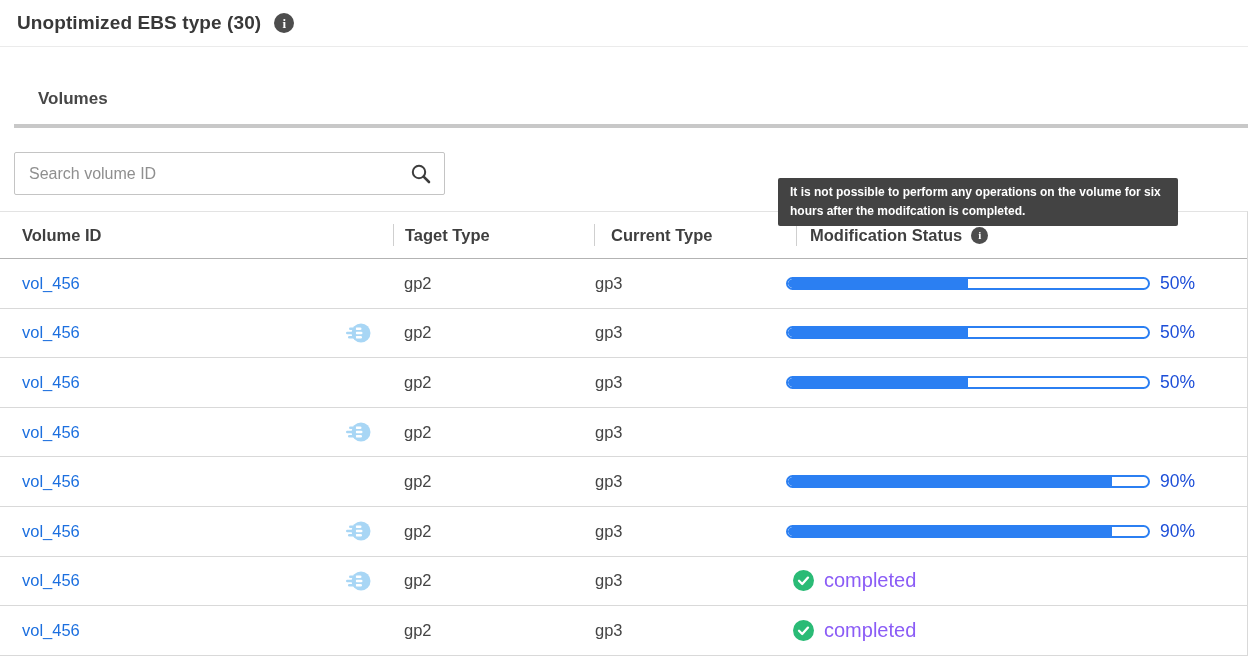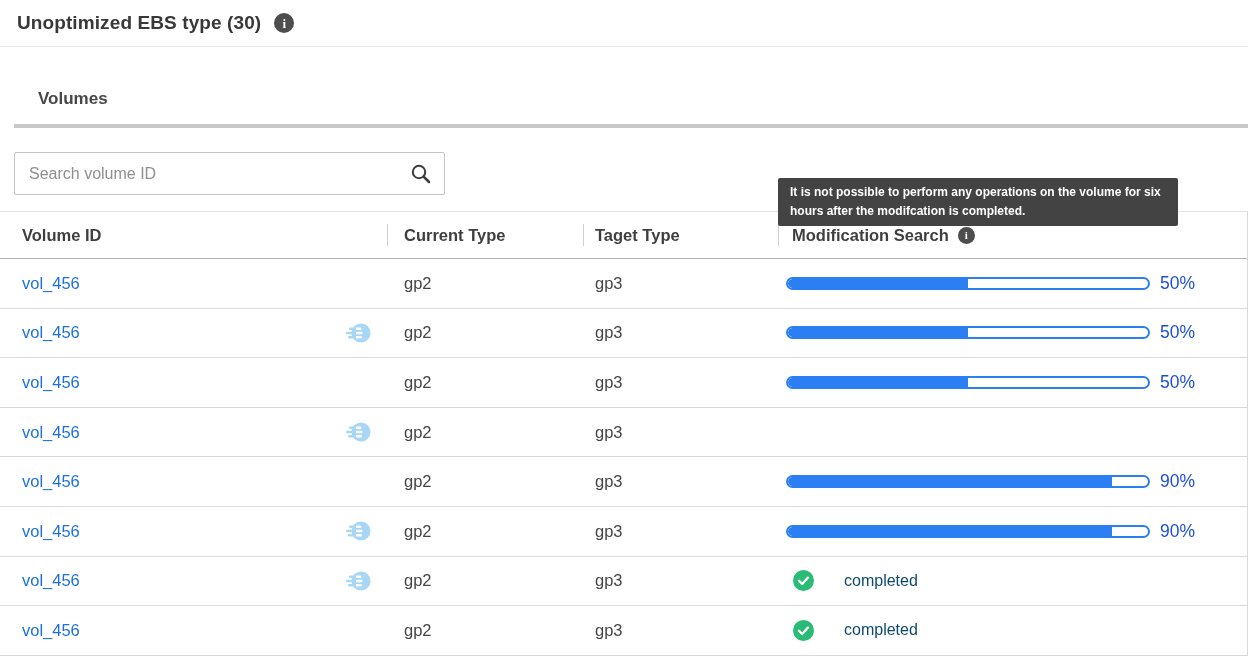--- a/index.html
+++ b/index.html
@@ -33,21 +33,21 @@
   .search-box{position:absolute;top:152px;left:14px;width:431px;height:43px;border:1px solid #c4c4c4;border-radius:2px;background:#fff;}
   .search-box input{width:100%;height:100%;border:none;outline:none;padding:0 44px 0 14px;font-family:inherit;font-size:16px;color:#444;background:transparent;}
   .search-box input::placeholder{color:var(--text-muted);opacity:1;}
   .search-icon{position:absolute;right:12px;top:50%;transform:translateY(-50%);width:22px;height:22px;cursor:pointer;}
 
   
   .tooltip{position:absolute;top:178px;left:778px;width:400px;background:var(--tooltip-bg);color:#fff;border-radius:2px;padding:5px 12px;font-size:12px;font-weight:600;line-height:19px;z-index:6;}
 
   
   .table{position:absolute;top:211px;left:0;right:0;border-top:1px solid #e3e3e3;border-right:1px solid #d9d9d9;}
-  .thead{display:flex;align-items:center;height:47px;border-bottom:1px solid #b3b3b3;font-size:16.5px;font-weight:700;color:var(--text-dark);}
+  .thead{display:flex;align-items:center;height:47px;border-bottom:1px solid #b3b3b3;font-size:16.5px;font-weight:700;color:var(--text-dark);gap:6px;}
   .hcell{position:relative;display:flex;align-items:center;height:100%;}
   .hcell:not(:first-child)::before{content:"";position:absolute;left:0;top:50%;transform:translateY(-50%);width:1px;height:22px;background:#cfcfcf;}
   .row{display:flex;height:49.6px;border-bottom:1px solid #d9d9d9;font-size:16.5px;color:#454545;}
   .cell{display:flex;align-items:center;height:100%;}
   .c1{width:387px;padding-left:22px;}
   .c2{width:196px;padding-left:17px;}
   .c3{width:195px;padding-left:12px;}
   .c4{flex:1;padding-left:8px;}
   .hc4-label{margin-left:6px;}
 
@@ -55,21 +55,21 @@
   .fast-icon{margin-left:auto;margin-right:16px;display:inline-flex;}
 
   
   .progress-wrap{display:flex;align-items:center;}
   .track{position:relative;width:364px;height:13px;border:2px solid var(--bar-blue);border-radius:7px;background:#fff;overflow:hidden;}
   .fill{position:absolute;left:0;top:0;bottom:0;background:var(--bar-blue);border-radius:5px 0 0 5px;}
   .pct{margin-left:10px;font-size:17.5px;color:#1d4ed8;}
 
   
   .completed-wrap{display:flex;align-items:center;margin-left:7px;}
-  .comp-label{margin-left:30px;font-size:16px;color:#0c4a6e;}
+  .comp-label{margin-left:10px;font-size:20px;color:#8b5cf6;}
 </style>
 </head>
 <body>
 
 <div class="screen">
 
   <div class="title-bar">
     <span class="page-title">Unoptimized EBS type (30)</span>
     <span class="info-icon">i</span>
   </div>
@@ -87,28 +87,28 @@
     </svg>
   </div>
 
   <div class="tooltip">It is not possible to perform any operations on the volume for six hours after the modifcation is completed.</div>
 
   <div class="table">
     <div class="thead">
       <div class="hcell c1">
         <span>Volume ID</span>
       </div>
+      <div class="hcell c3">
+        <span>Taget Type</span>
+      </div>
       <div class="hcell c2">
         <span>Current Type</span>
       </div>
-      <div class="hcell c3">
-        <span>Taget Type</span>
-      </div>
       <div class="hcell c4">
-        <span class="hc4-label">Modification Search</span>
+        <span class="hc4-label">Modification Status</span>
         <span class="info-icon small">i</span>
       </div>
     </div>
     <div>
         <div class="row">
     <div class="cell c1">
       <a class="vol-link">vol_456</a>
       <span class="fast-icon" style="visibility: hidden;">
         <svg width="26" height="24" viewBox="0 0 26 24">
           <circle cx="16" cy="12" r="9.5" fill="var(--icon-light-blue)"></circle>

